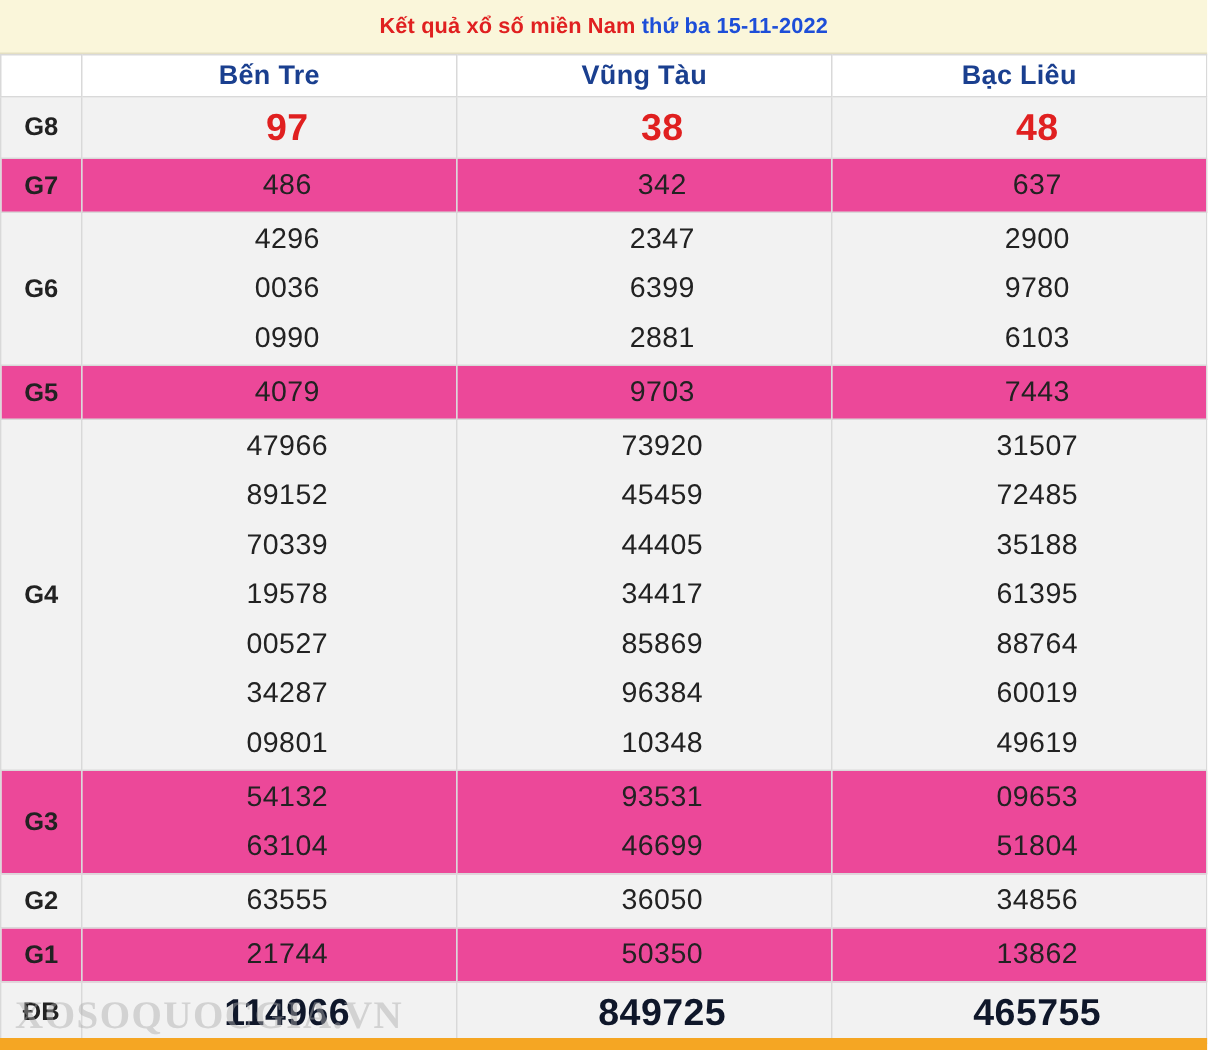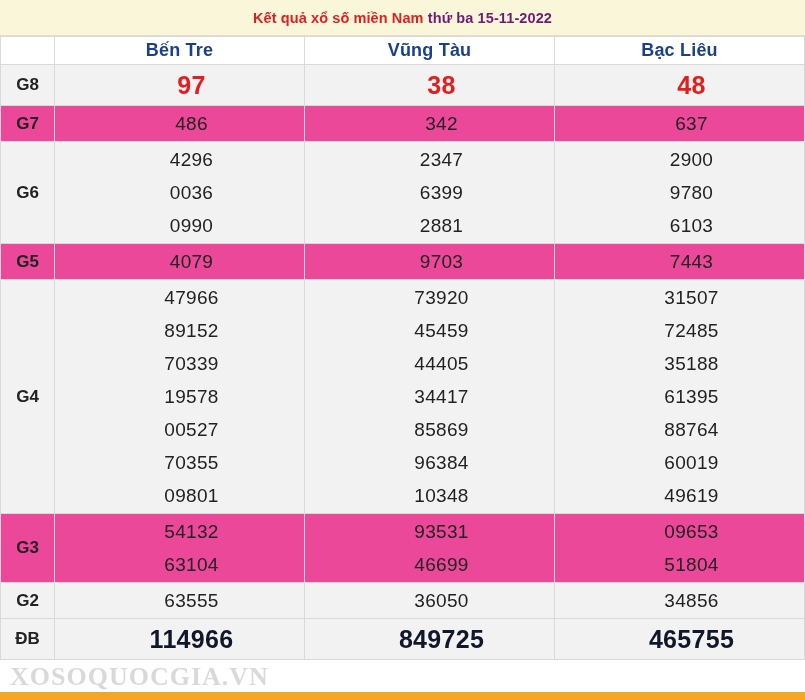--- a/index.html
+++ b/index.html
@@ -25,21 +25,21 @@
     align-items: center;
     justify-content: center;
     border-bottom: 1px solid #e4dfc2;
   }
   .header-title {
     font-size: 14.5px;
     font-weight: bold;
     letter-spacing: 0.1px;
   }
   .header-title .red { color: #e02020; }
-  .header-title .dark { color: #701a75; }
+  .header-title .dark { color: #1d4ed8; }
   table.results {
     width: 805px;
     border-collapse: collapse;
     table-layout: fixed;
   }
   table.results col.c-label { width: 54px; }
   table.results col.c-prov { width: 250px; }
   table.results th, table.results td {
     border: 1px solid #d9d9d9;
     text-align: center;
@@ -192,21 +192,21 @@
           </td>
         </tr>
         <tr class="r-g4">
           <td class="row-label alt-bg">G4</td>
           <td class="stack alt-bg">
             <div class="num">47966</div>
             <div class="num">89152</div>
             <div class="num">70339</div>
             <div class="num">19578</div>
             <div class="num">00527</div>
-            <div class="num">70355</div>
+            <div class="num">34287</div>
             <div class="num">09801</div>
           </td>
           <td class="stack alt-bg">
             <div class="num">73920</div>
             <div class="num">45459</div>
             <div class="num">44405</div>
             <div class="num">34417</div>
             <div class="num">85869</div>
             <div class="num">96384</div>
             <div class="num">10348</div>
@@ -241,20 +241,32 @@
           <td class="stack alt-bg">
             <div class="num">63555</div>
           </td>
           <td class="stack alt-bg">
             <div class="num">36050</div>
           </td>
           <td class="stack alt-bg">
             <div class="num">34856</div>
           </td>
         </tr>
+        <tr class="r-g1">
+          <td class="row-label white-bg">G1</td>
+          <td class="stack white-bg">
+            <div class="num">21744</div>
+          </td>
+          <td class="stack white-bg">
+            <div class="num">50350</div>
+          </td>
+          <td class="stack white-bg">
+            <div class="num">13862</div>
+          </td>
+        </tr>
         <tr class="r-db">
           <td class="row-label alt-bg">ĐB</td>
           <td class="stack alt-bg">
             <div class="num db">114966</div>
           </td>
           <td class="stack alt-bg">
             <div class="num db">849725</div>
           </td>
           <td class="stack alt-bg">
             <div class="num db">465755</div>

